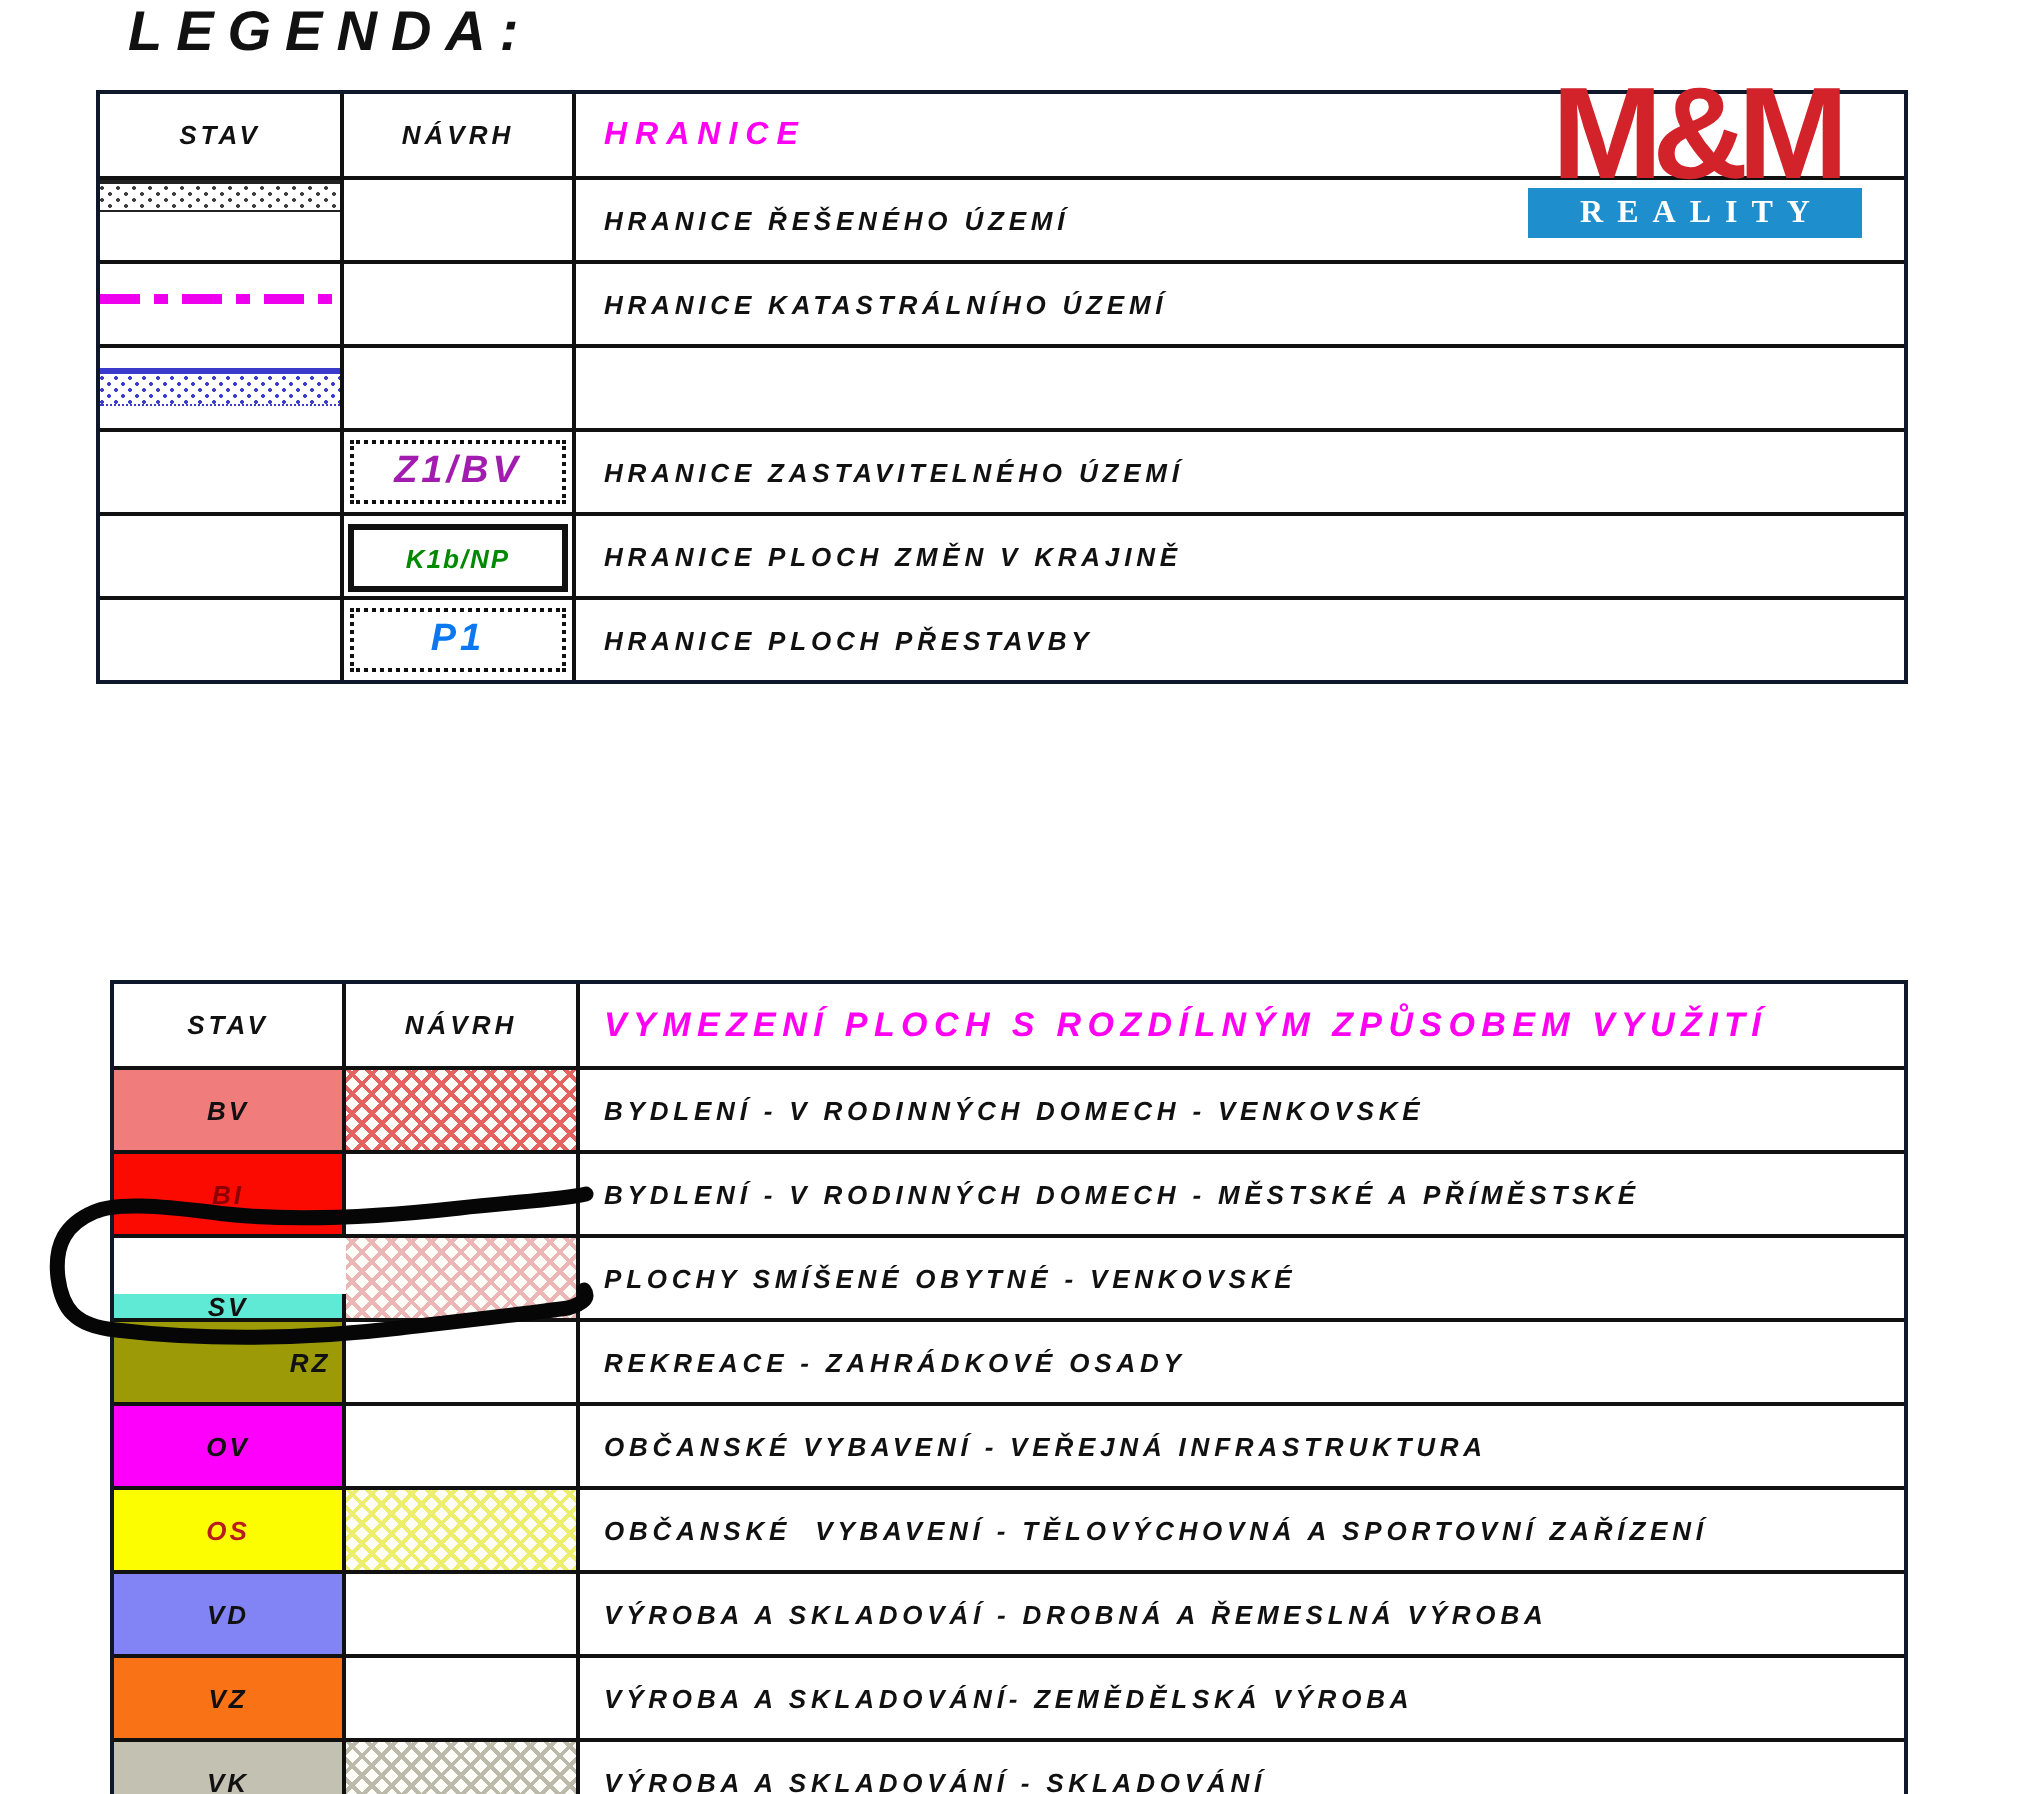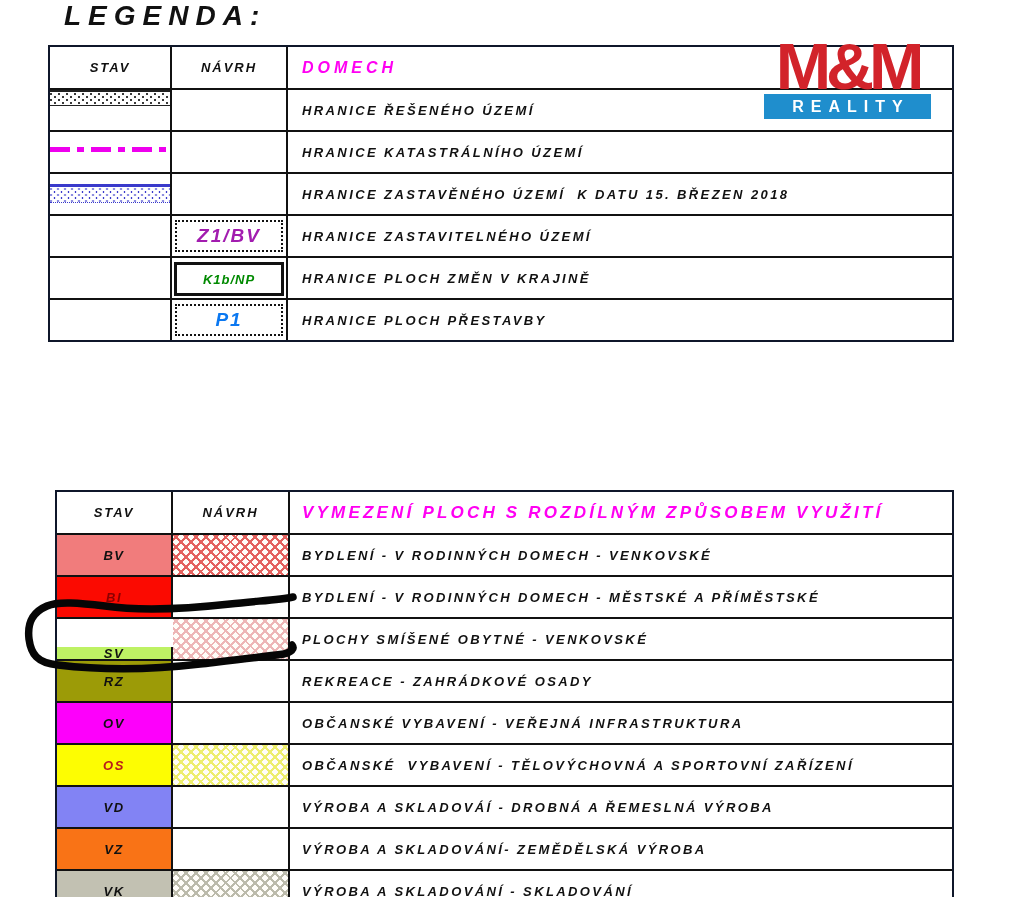--- a/index.html
+++ b/index.html
@@ -78,34 +78,35 @@
   .logo{position:absolute;left:764px;top:37px;width:167px;z-index:2;}
   .logo .mm{
     height:57px;font-size:64px;line-height:58px;font-weight:bold;
     letter-spacing:-5px;text-align:center;
     transform:scaleX(1.04) scaleY(1.02);transform-origin:center top;
   }
   .logo .bar{
     height:25px;display:flex;align-items:center;justify-content:center;
     color:#fff;font-weight:bold;font-size:16px;letter-spacing:7px;padding-left:7px;
     box-sizing:border-box;
+    font-family:Liberation Serif, serif;
   }
   
   .anno{position:absolute;left:0;top:0;z-index:3;pointer-events:none;}
 </style>
 </head>
 <body>
 
 <div class="ttl">LEGENDA:</div>
 
 <div class="tbl t1">
   <div class="row hd">
     <div class="cell c1 ctr hdr-lbl">STAV</div>
     <div class="cell c2 ctr hdr-lbl">NÁVRH</div>
-    <div class="cell c3 lft sec-lbl" style="color: rgb(255, 0, 242);">DOMECH</div>
+    <div class="cell c3 lft sec-lbl" style="color: rgb(255, 0, 242);">HRANICE</div>
   </div>
 
   <div class="row">
     <div class="cell c1">
       <div class="band-dotted"></div>
     </div>
     <div class="cell c2"></div>
     <div class="cell c3 lft lbl">HRANICE ŘEŠENÉHO ÚZEMÍ</div>
   </div>
 
@@ -115,21 +116,20 @@
     </div>
     <div class="cell c2"></div>
     <div class="cell c3 lft lbl">HRANICE KATASTRÁLNÍHO ÚZEMÍ</div>
   </div>
 
   <div class="row">
     <div class="cell c1">
       <div class="band-blue" style="--sc: #3a3acb;"></div>
     </div>
     <div class="cell c2"></div>
-    <div class="cell c3 lft lbl">HRANICE ZASTAVĚNÉHO ÚZEMÍ  K DATU 15. BŘEZEN 2018</div>
   </div>
 
   <div class="row">
     <div class="cell c1"></div>
     <div class="cell c2">
       <div class="codebox box-dotted code-lg" style="color: #a21caf;">Z1/BV</div>
     </div>
     <div class="cell c3 lft lbl">HRANICE ZASTAVITELNÉHO ÚZEMÍ</div>
   </div>
 
@@ -172,30 +172,30 @@
 
   <div class="row">
     <div class="cell s" style="background-color: rgb(251, 10, 1);">
       <div class="swatch-code" style="color: rgb(139, 0, 0);">BI</div>
     </div>
     <div class="cell n"></div>
     <div class="cell l lbl">BYDLENÍ - V RODINNÝCH DOMECH - MĚSTSKÉ A PŘÍMĚSTSKÉ</div>
   </div>
 
   <div class="row">
-    <div class="cell s" style="background-color: #bef264; margin-top: 28px;">
+    <div class="cell s" style="background-color: #5eead4; margin-top: 28px;">
       <div class="swatch-code" style="color: rgb(17, 17, 17);">SV</div>
     </div>
     <div class="cell n pat" style="--pc: #edb6b6;"></div>
     <div class="cell l lbl">PLOCHY SMÍŠENÉ OBYTNÉ - VENKOVSKÉ</div>
   </div>
 
   <div class="row">
     <div class="cell s" style="background-color: rgb(156, 155, 7);">
-      <div class="swatch-code" style="color: rgb(17, 17, 17);">RZ</div>
+      <div class="swatch-code" style="color: rgb(17, 17, 17); margin-left: 41px;">RZ</div>
     </div>
     <div class="cell n"></div>
     <div class="cell l lbl">REKREACE - ZAHRÁDKOVÉ OSADY</div>
   </div>
 
   <div class="row">
     <div class="cell s" style="background-color: rgb(253, 0, 251);">
       <div class="swatch-code" style="color: rgb(17, 17, 17);">OV</div>
     </div>
     <div class="cell n"></div>

